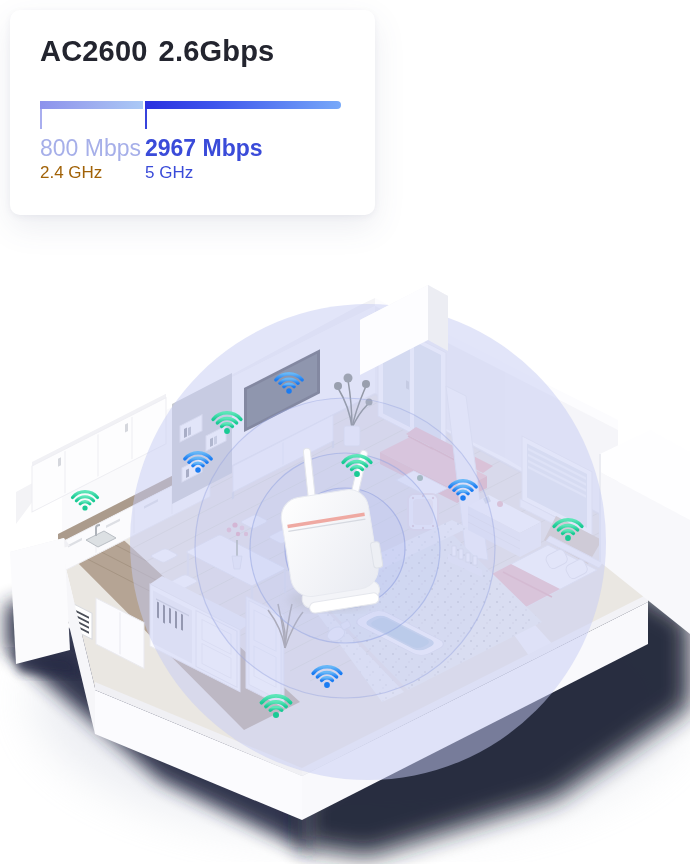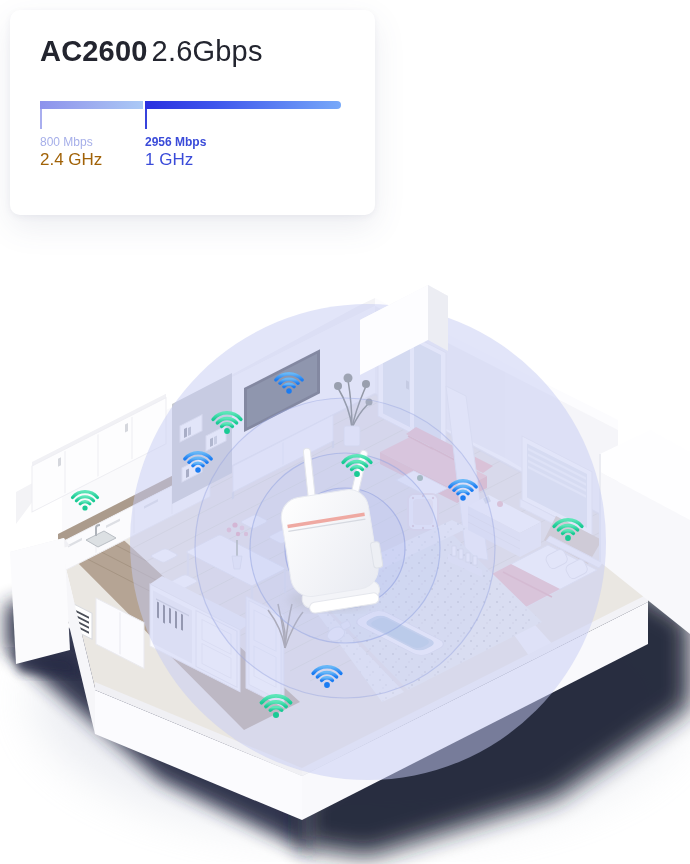--- a/index.html
+++ b/index.html
@@ -9,34 +9,34 @@
   }
   
   .spec-card{
     position:absolute;left:10px;top:10px;width:365px;height:205px;
     background:#ffffff;border-radius:10px;box-sizing:border-box;
     padding:26px 0 0 30px;
     box-shadow:0 2px 6px rgba(80,90,130,.07), 0 12px 32px rgba(80,90,130,.10);
   }
   .card-title{font-size:29px;line-height:1.1;color:#23252F;letter-spacing:.2px;}
   .card-title .t-bold{font-weight:700;margin-top:40px;}
-  .card-title .t-reg{font-weight:400;margin-left:4px;}
+  .card-title .t-reg{font-weight:700;margin-left:11px;}
   .bars-row{display:flex;gap:2px;margin-top:33px;height:8px;}
   .bar{height:8px;}
   .bar1{background:linear-gradient(90deg,#8D92EC 0%,#9FB0F0 55%,#AAC9F6 100%);}
   .bar2{background:linear-gradient(90deg,#2B30DF 0%,#3E55EC 35%,#77A9F9 100%);border-radius:0 4px 4px 0;}
   .ticks-row{position:relative;height:22px;}
   .tick{position:absolute;top:0;width:2px;height:20px;}
   .tick1{left:0;background:#A9AEEF;}
   .tick2{left:105px;background:#3743DC;}
   .labels-row{position:relative;height:60px;margin-top:4px;}
   .band-label{position:absolute;top:0;}
   .band-label.l1{left:0;}
   .band-label.l2{left:105px;}
-  .speed{font-size:12px;line-height:1.2;}
+  .speed{font-size:23px;line-height:1.2;}
   .l1 .speed{color:#A6AFE9;font-weight:500;}
   .l2 .speed{color:#3A4BD9;font-weight:700;}
   .freq{font-size:17px;line-height:1.35;}
   .l1 .freq{color:#a16207;}
   .l2 .freq{color:#3A4BD9;}
   
   .scene{position:absolute;left:0;top:230px;width:690px;height:634px;}
   .scene svg{display:block;width:690px;height:634px;}
   .wf{fill:none;stroke-width:3.5;stroke-linecap:round;}
 </style>
@@ -54,22 +54,22 @@
   <div class="ticks-row">
     <div class="tick tick1"></div>
     <div class="tick tick2"></div>
   </div>
   <div class="labels-row">
     <div class="band-label l1">
       <div class="speed">800 Mbps</div>
       <div class="freq">2.4 GHz</div>
     </div>
     <div class="band-label l2">
-      <div class="speed">2956 Mbps</div>
-      <div class="freq">1 GHz</div>
+      <div class="speed">2967 Mbps</div>
+      <div class="freq">5 GHz</div>
     </div>
   </div>
 </div>
 
 <div class="scene">
 <svg viewBox="0 230 690 634" xmlns="http://www.w3.org/2000/svg">
   <defs>
     <linearGradient id="gG" x1="0" y1="0" x2="0" y2="1">
       <stop offset="0" stop-color="#5CE6B8"></stop>
           <stop offset="1" stop-color="#19CA94"></stop>

